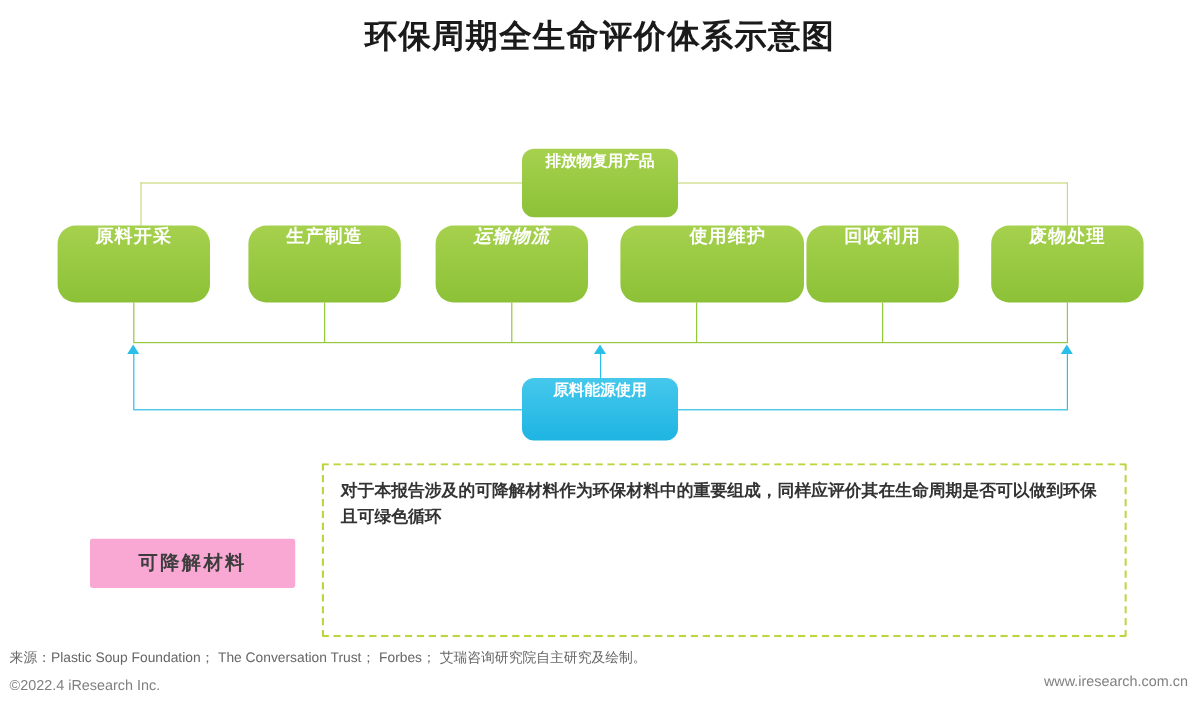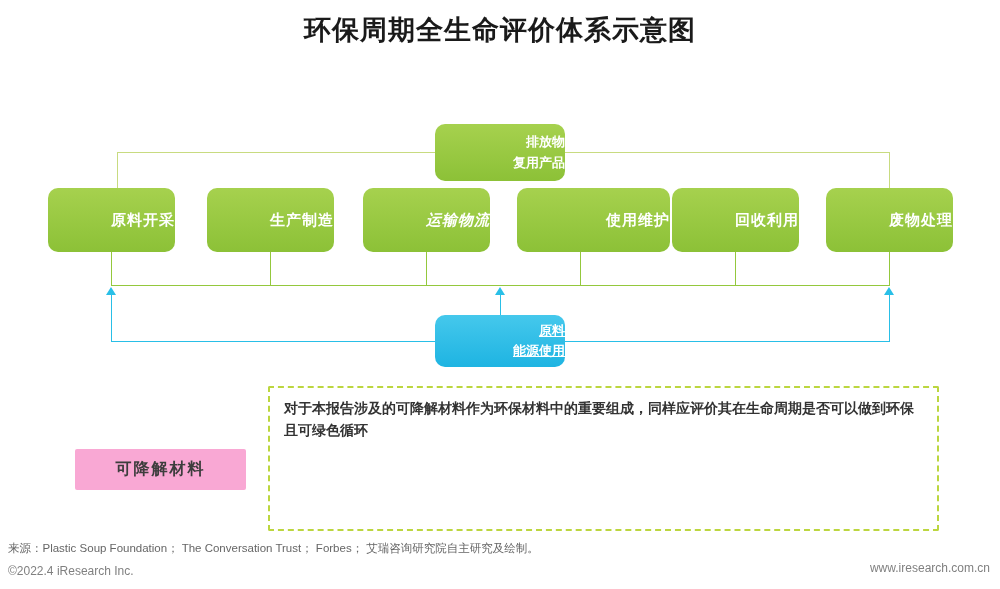--- a/index.html
+++ b/index.html
@@ -12,28 +12,28 @@
   }
   .title{
     position:absolute;left:0;top:12px;width:1000px;
     text-align:center;margin:0;
     font-size:27px;font-weight:bold;color:#1a1a1a;
     letter-spacing:1px;
   }
   
   .box{
     position:absolute;border-radius:10px;
-    display:flex;flex-direction:column;align-items:flex-end;justify-content:center;
+    display:flex;flex-direction:row;align-items:flex-start;justify-content:center;
     color:#ffffff;font-weight:bold;text-align:center;
   }
   .green-box{background:linear-gradient(180deg,#a6d14e 0%,#8cc137 100%);}
-  .cyan-box{background:linear-gradient(180deg,#45c8ec 0%,#1eb4e2 100%);text-decoration:underline;}
+  .cyan-box{background:linear-gradient(180deg,#45c8ec 0%,#1eb4e2 100%);}
   .top-box{left:435px;top:124px;width:130px;height:57px;font-size:13px;line-height:1.55;}
   .bottom-box{left:435px;top:315px;width:130px;height:52px;font-size:13px;line-height:1.55;}
-  .stage{top:188px;width:127px;height:64px;font-size:15px;letter-spacing:1px;}
+  .stage{top:188px;width:127px;height:64px;font-size:15px;letter-spacing:1px;border-radius:15px;}
   
   .line{position:absolute;}
   .lg{background:#c8db80;}   
   .g{background:#94c83d;}    
   .c{background:#29bfe7;}    
   .arrow-up{
     position:absolute;width:0;height:0;
     border-left:5px solid transparent;border-right:5px solid transparent;
     border-bottom:8px solid #29bfe7;
   }

